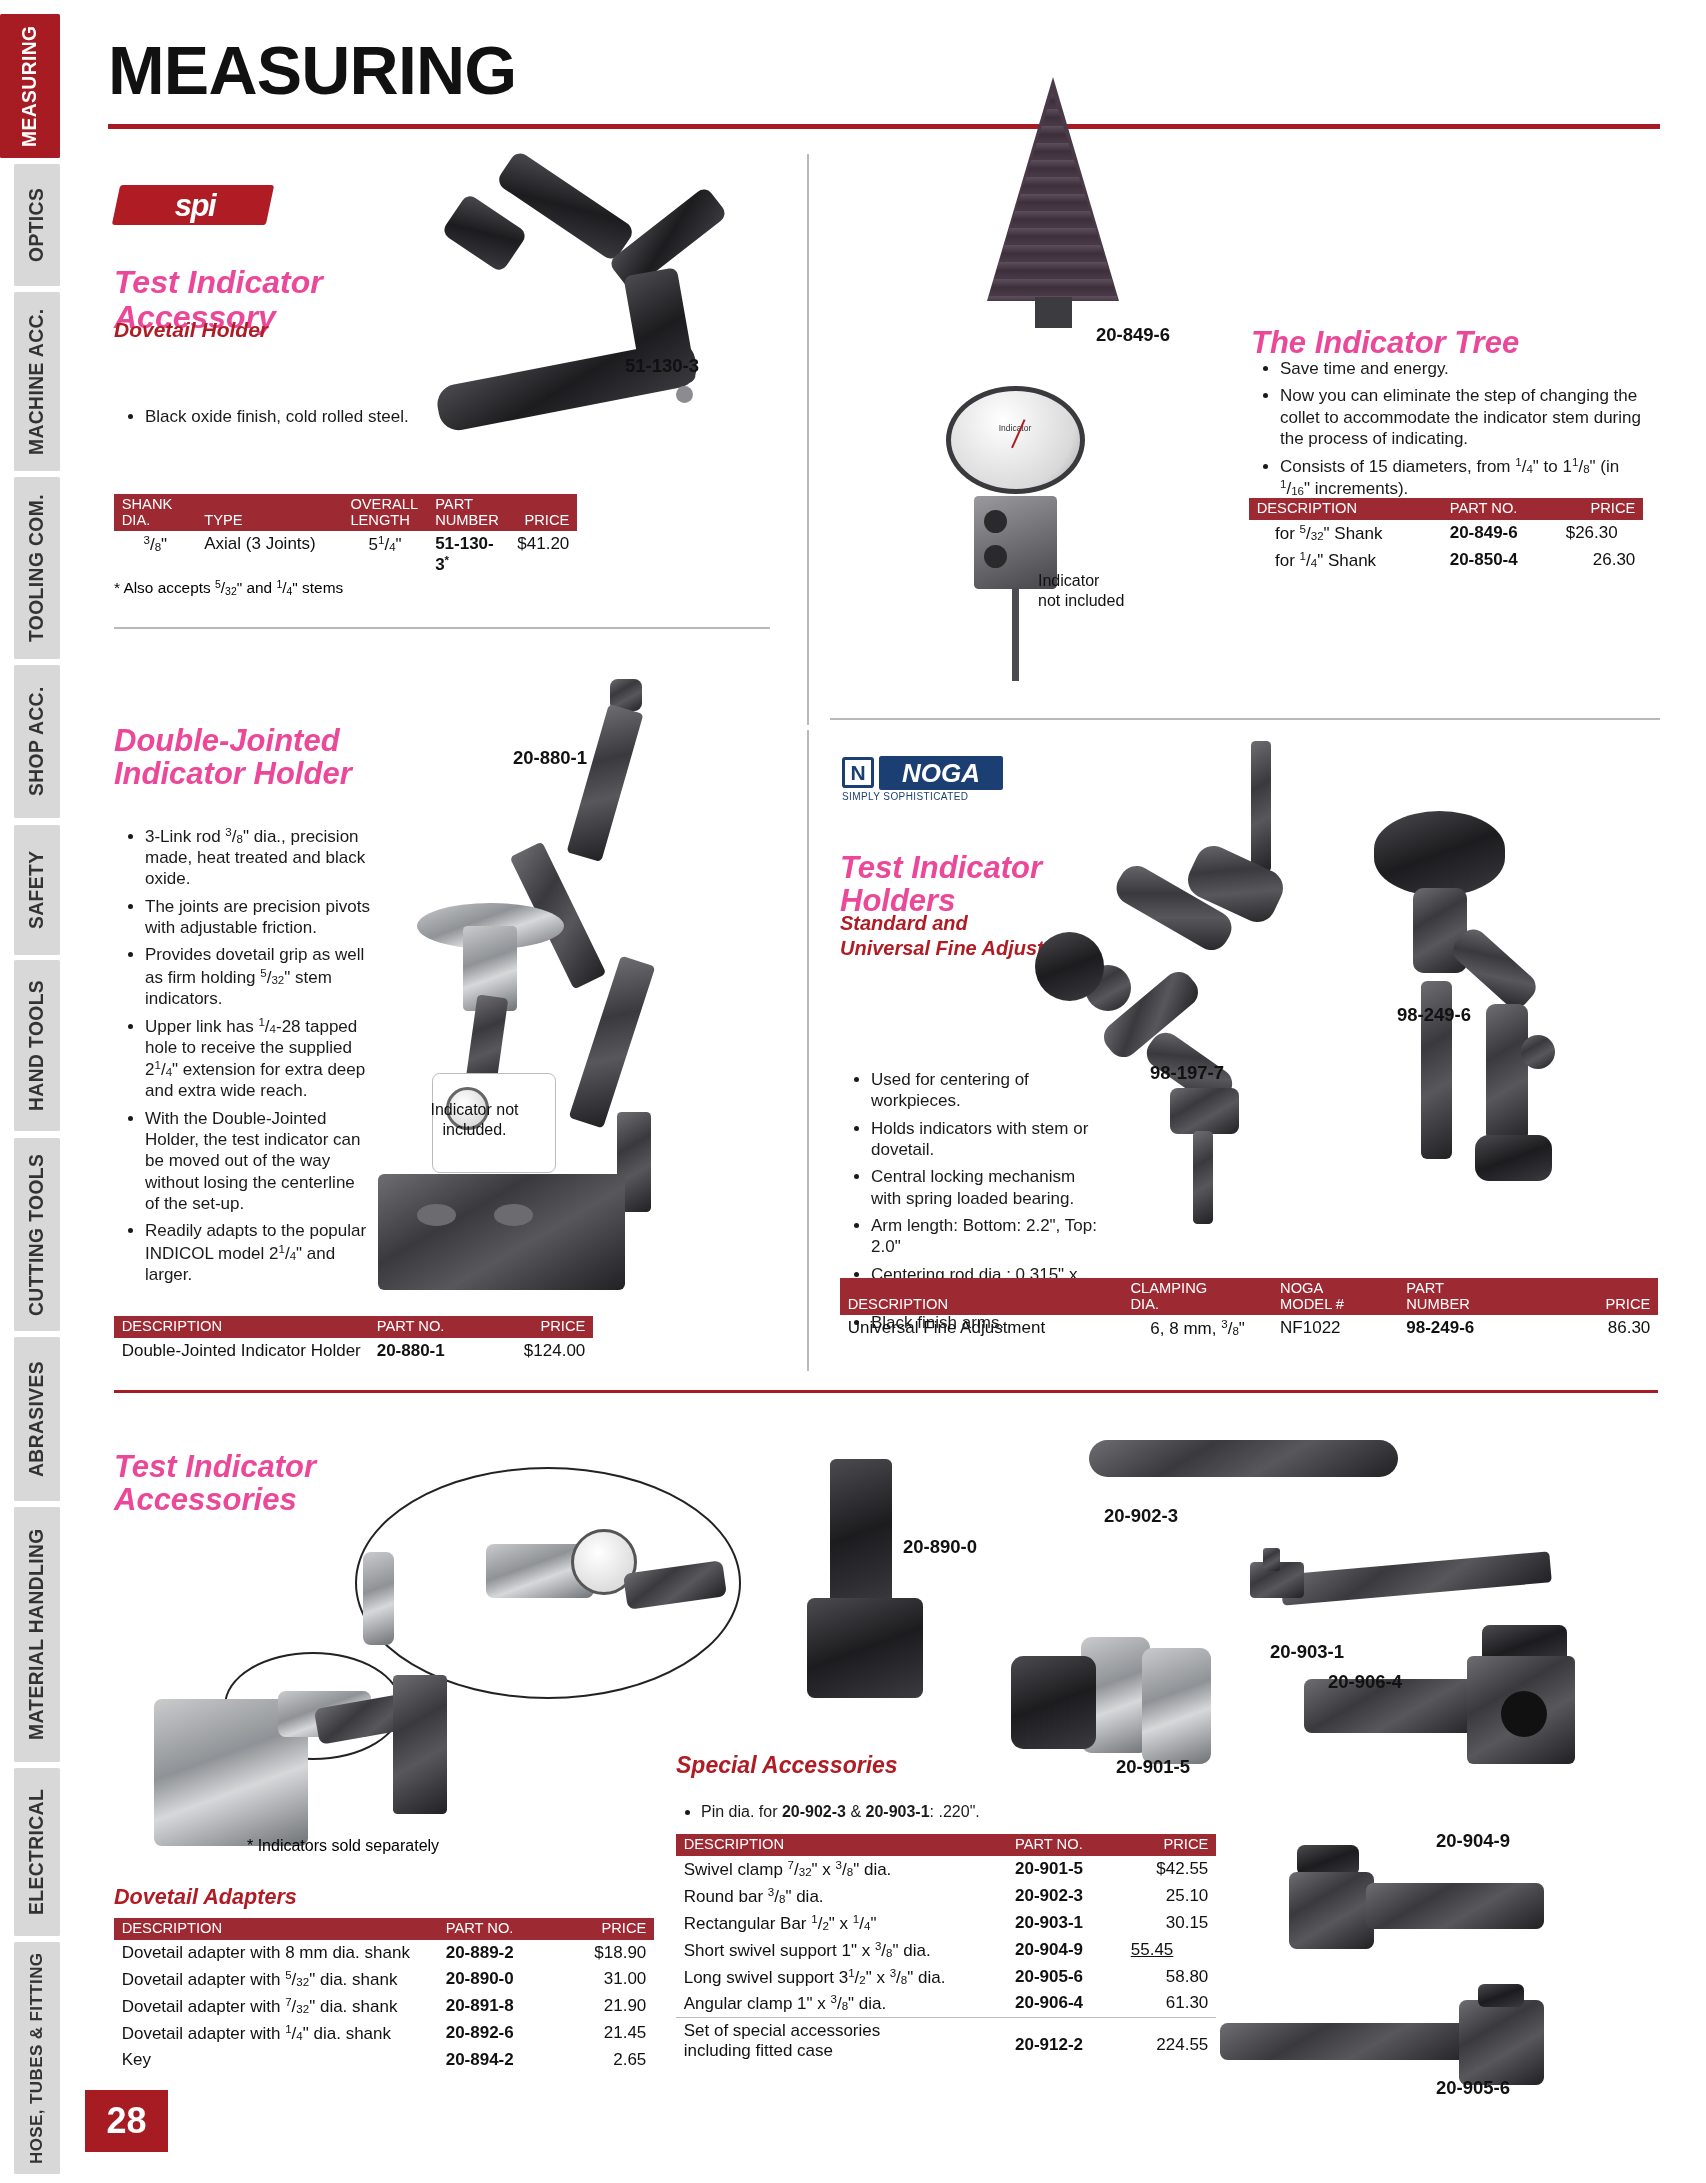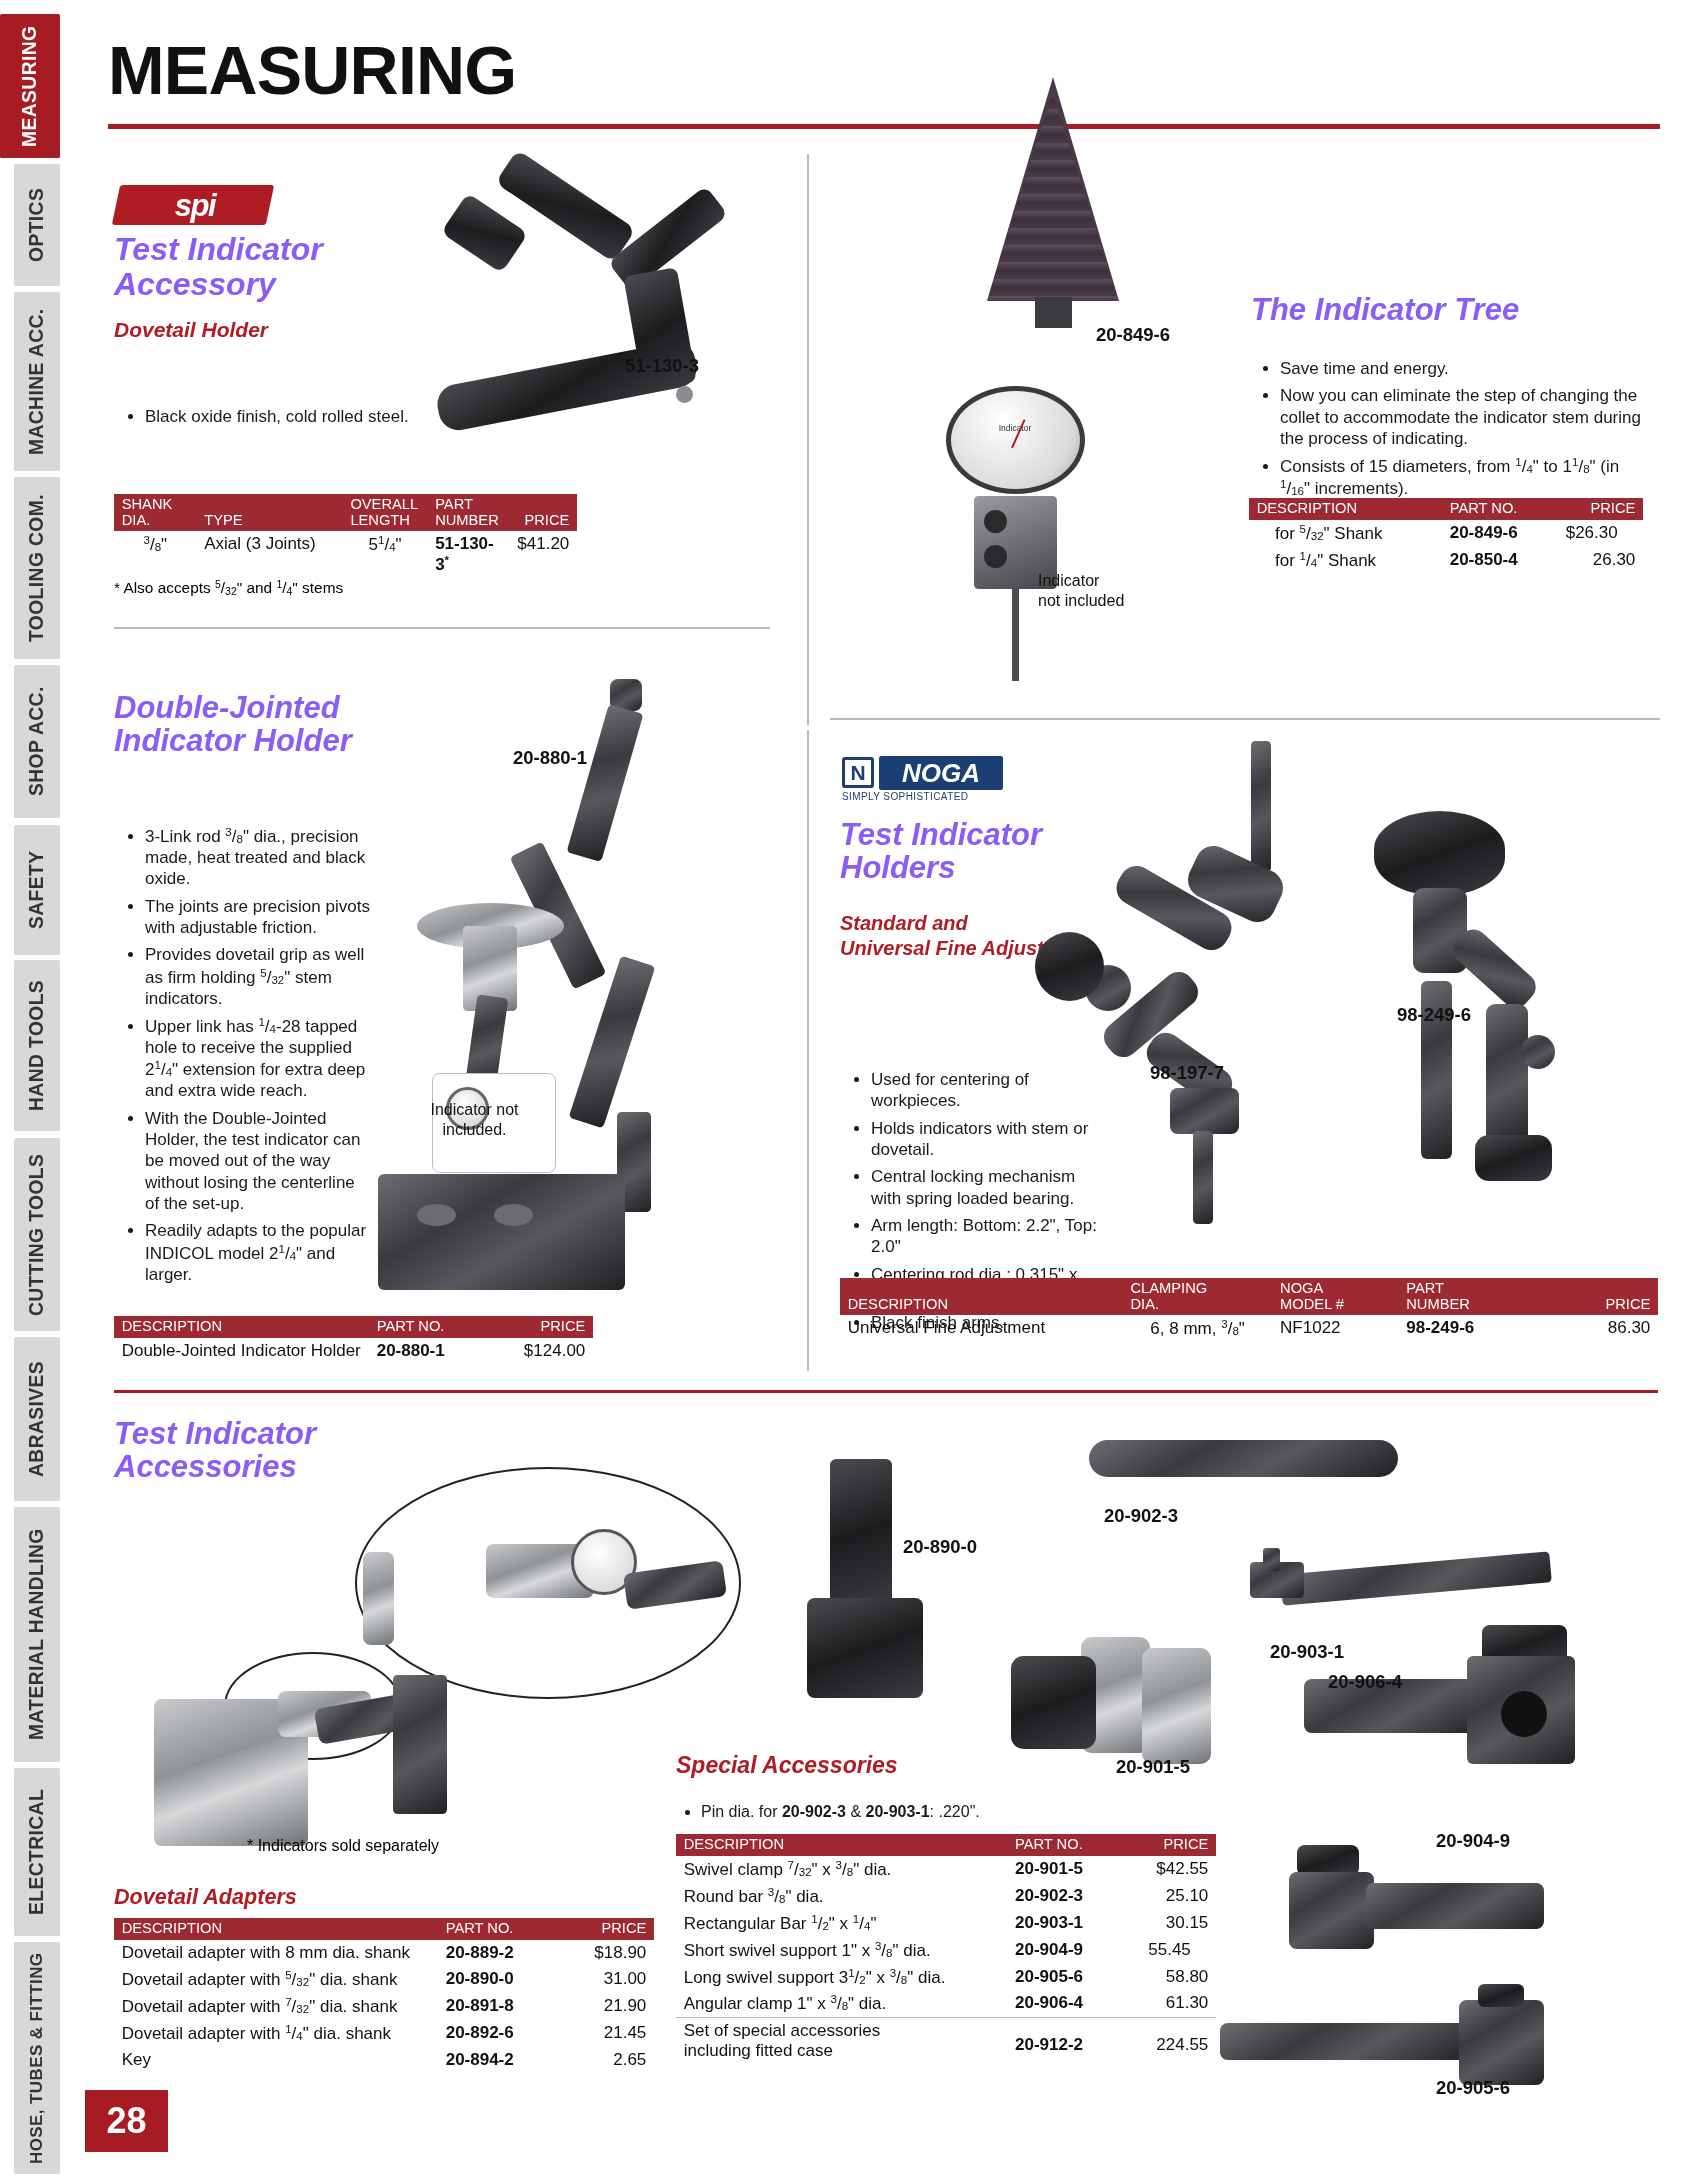--- a/index.html
+++ b/index.html
@@ -37,23 +37,24 @@
     position:absolute; left:108px; top:31px;
     font-size:68px; font-weight:bold; letter-spacing:-0.8px;
     color:#111; font-family:"Liberation Sans", sans-serif;
   }
   #title-rule {
     position:absolute; left:108px; top:124px; width:1552px; height:5.4px;
     background:#a61c22;
   }
   
   .red-head {
-    color:#8b5cf6; font-weight:bold; font-style:italic;
+    color:#ec4899; font-weight:bold; font-style:italic;
     font-family:"Liberation Sans", sans-serif;
     line-height:1.08;
+    margin-top:33px;
   }
   .sub-red {
     color:#b01c24; font-weight:bold; font-style:italic;
   }
   ul.bullets { margin:11px; padding-left:20px; }
   ul.bullets li { margin-bottom:6.2px; font-size:17px; line-height:1.25; color:#1a1a1a; }
   .partno { font-weight:bold; font-size:18.5px; color:#111; }
   .caption { font-size:16px; color:#111; line-height:1.25; }
   
   table.spec {
@@ -491,21 +492,21 @@
       <td style="text-align:right;">25.10</td>
     </tr>
     <tr>
       <td>Rectangular Bar <sup class="f">1</sup>/<sub class="f">2</sub>" x <sup class="f">1</sup>/<sub class="f">4</sub>"</td>
       <td style="font-weight:bold;">20-903-1</td>
       <td style="text-align:right;">30.15</td>
     </tr>
     <tr>
       <td>Short swivel support 1" x <sup class="f">3</sup>/<sub class="f">8</sub>" dia.</td>
       <td style="font-weight:bold;">20-904-9</td>
-      <td style="text-align:center;">55.45</td>
+      <td style="text-align:left;text-decoration:underline;">55.45</td>
     </tr>
     <tr>
       <td>Long swivel support 3<sup class="f">1</sup>/<sub class="f">2</sub>" x <sup class="f">3</sup>/<sub class="f">8</sub>" dia.</td>
       <td style="font-weight:bold;">20-905-6</td>
       <td style="text-align:right;">58.80</td>
     </tr>
     <tr>
       <td>Angular clamp 1" x <sup class="f">3</sup>/<sub class="f">8</sub>" dia.</td>
       <td style="font-weight:bold;">20-906-4</td>
       <td style="text-align:right;">61.30</td>

